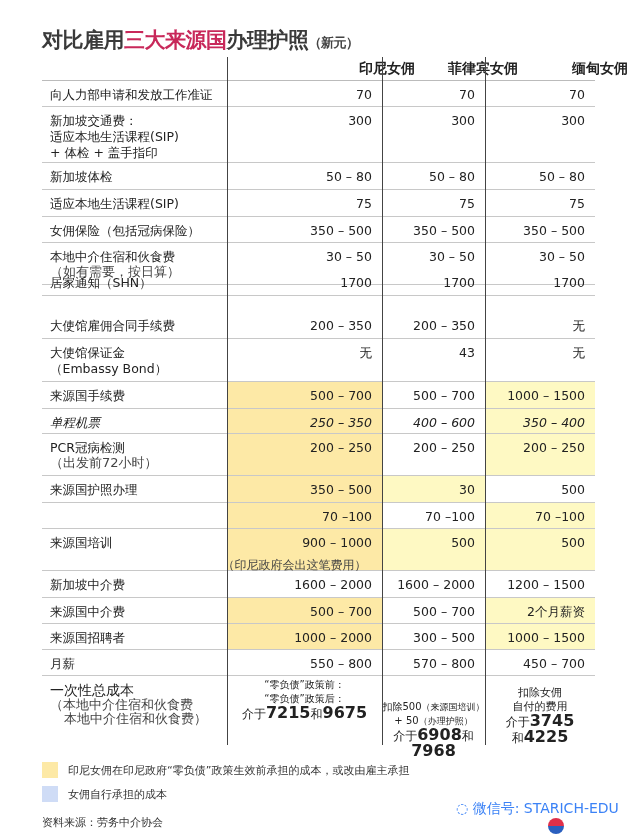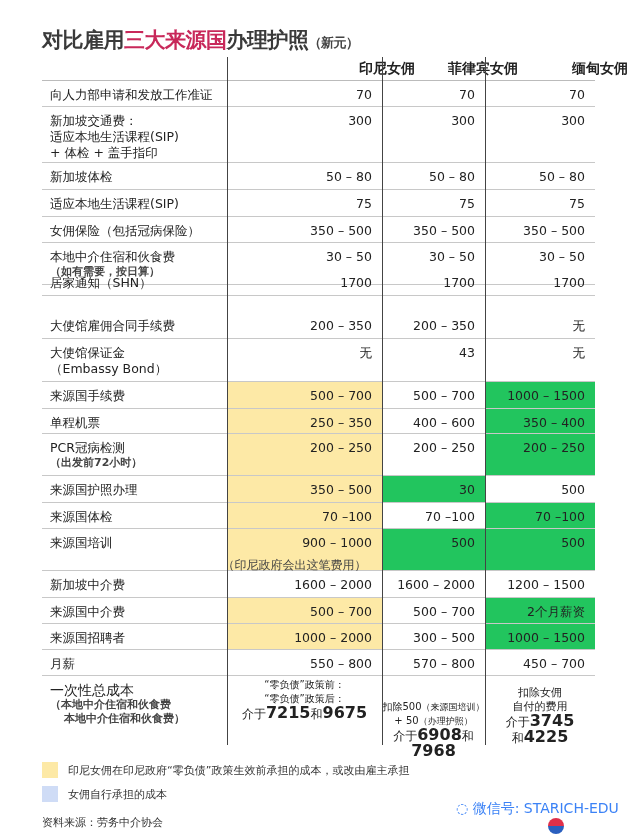--- a/index.html
+++ b/index.html
@@ -6,27 +6,27 @@
   body { width: 637px; height: 839px; background: #ffffff; font-family: "DejaVu Sans", "Liberation Sans", sans-serif; color: #222; position: relative; overflow: hidden; }
   .title { position: absolute; left: 42px; top: 26px; font-size: 21px; font-weight: bold; color: #3a3a3a; letter-spacing: -0.5px; white-space: nowrap; }
   .title .accent { color: #c8285a; }
   .title .unit { font-size: 13px; color: #444; font-weight: bold; }
   .table { position: absolute; left: 42px; top: 57px; width: 553px; }
   .vline { position: absolute; width: 1px; background: #444; }
   .hdr { position: absolute; top: 0; height: 23px; font-size: 14px; font-weight: bold; color: #222; text-align: right; line-height: 23px; margin-left: 43px; }
   .hdr-line { position: absolute; left: 0; top: 23px; width: 553px; height: 1px; background: #bbb; }
   .row { position: absolute; left: 0; width: 553px; border-bottom: 1px solid #c8c8c8; }
   .lbl { position: absolute; left: 0; top: 0; width: 185px; padding: 6px 0 0 8px; font-size: 12.5px; line-height: 16px; color: #222; }
-  .lbl .sub { display: block; font-size: 11px; color: #444; line-height: 14px; font-weight: bold; }
+  .lbl .sub { display: block; font-size: 13px; color: #444; line-height: 14px; }
   .cell { position: absolute; top: 0; height: 100%; text-align: right; font-size: 12.5px; padding: 6px 10px 0 0; line-height: 16px; }
   .c1 { left: 185px; width: 155px; }
   .c2 { left: 340px; width: 103px; }
   .c3 { left: 443px; width: 110px; }
   .yellow { background: #fde9a6; }
-  .blue { background: #22c55e; }
+  .blue { background: #fef9c3; }
   .cell .note { display: block; font-size: 12px; color: #444; margin-top: 6px; }
   .total .lbl { font-size: 14px; }
   .tot-cell { position: absolute; top: 0; height: 100%; text-align: center; font-size: 11px; line-height: 14px; padding-top: 6px; color: #222; }
   .tot-cell .big { font-size: 16px; font-weight: bold; }
   .tot-cell .norm { font-size: 12px; }
   .tot-cell .small { font-size: 9px; }
   .legend { position: absolute; left: 42px; font-size: 11px; color: #333; display: flex; align-items: center; }
   .swatch { width: 16px; height: 16px; margin-right: 10px; }
   .source { position: absolute; left: 42px; top: 815px; font-size: 11px; color: #333; }
   .watermark { position: absolute; left: 456px; top: 800px; font-size: 14px; color: #3b82f6; white-space: nowrap; }
@@ -101,40 +101,39 @@
         <div class="cell c1"><span>无</span></div>
         <div class="cell c2"><span>43</span></div>
         <div class="cell c3"><span>无</span></div>
       </div>
       <div class="row" style="top: 325px; height: 27px;">
         <div class="lbl"><span style="white-space:pre-line">来源国手续费</span></div>
         <div class="cell c1 yellow"><span>500 – 700</span></div>
         <div class="cell c2"><span>500 – 700</span></div>
         <div class="cell c3 blue"><span>1000 – 1500</span></div>
       </div>
-      <div class="row" style="top: 352px; height: 25px;">
+      <div class="row" style="top: 352px; height: 25px; font-style: italic;">
         <div class="lbl"><span style="white-space:pre-line">单程机票</span></div>
         <div class="cell c1 yellow"><span>250 – 350</span></div>
         <div class="cell c2"><span>400 – 600</span></div>
         <div class="cell c3 blue"><span>350 – 400</span></div>
       </div>
       <div class="row" style="top: 377px; height: 42px;">
         <div class="lbl"><span style="white-space:pre-line">PCR冠病检测</span><span class="sub">（出发前72小时）</span></div>
         <div class="cell c1 yellow"><span>200 – 250</span></div>
         <div class="cell c2"><span>200 – 250</span></div>
         <div class="cell c3 blue"><span>200 – 250</span></div>
       </div>
       <div class="row" style="top: 419px; height: 27px;">
         <div class="lbl"><span style="white-space:pre-line">来源国护照办理</span></div>
         <div class="cell c1 yellow"><span>350 – 500</span></div>
         <div class="cell c2 blue"><span>30</span></div>
         <div class="cell c3"><span>500</span></div>
       </div>
       <div class="row" style="top: 446px; height: 26px;">
-        <div class="lbl"><span style="white-space:pre-line">来源国体检</span></div>
         <div class="cell c1 yellow"><span>70 –100</span></div>
         <div class="cell c2"><span>70 –100</span></div>
         <div class="cell c3 blue"><span>70 –100</span></div>
       </div>
       <div class="row" style="top: 472px; height: 42px;">
         <div class="lbl"><span style="white-space:pre-line">来源国培训</span></div>
         <div class="cell c1 yellow"><span>900 – 1000</span><span class="note" style="text-align:center;margin-left:-10px">（印尼政府会出这笔费用）</span></div>
         <div class="cell c2 blue"><span>500</span></div>
         <div class="cell c3 blue"><span>500</span></div>
       </div>

